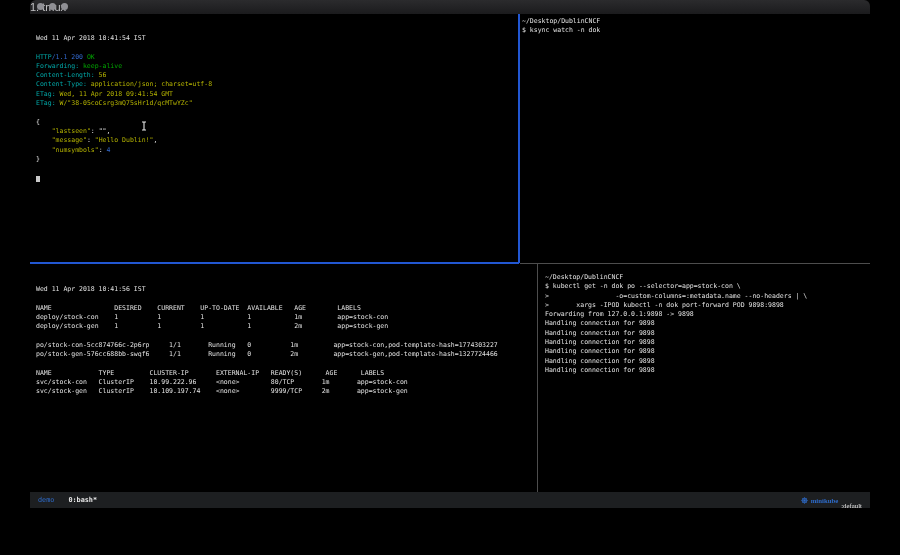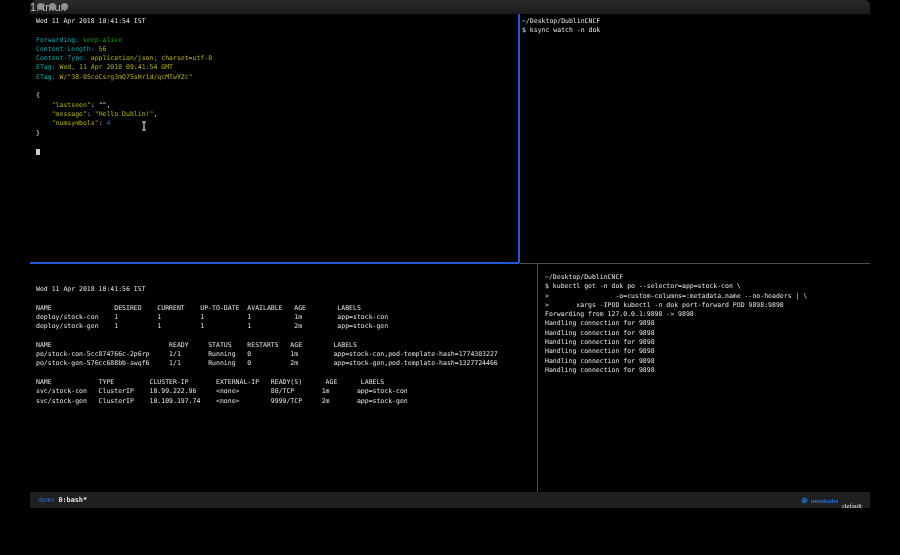--- a/index.html
+++ b/index.html
@@ -21,36 +21,36 @@
   .pane { position:absolute; font-size:6.5px; line-height:9.3px; color:var(--fg); }
   .tline { white-space:pre; height:9.3px; }
   .c-fg     { color:var(--fg); }
   .c-cyan   { color:var(--cyan); }
   .c-green  { color:var(--green); }
   .c-yellow { color:var(--yellow); }
   .c-blue   { color:var(--blue); }
   .cursor-block { display:inline-block; width:4px; height:6px; background:#c9c9c9;
                   vertical-align:bottom; margin-bottom:1px; }
 
-  .pane-top-left     { left:6px;   top:0;     width:480px; padding-top:3px; }
+  .pane-top-left     { left:6px;   top:0;     width:480px; padding-top:20px; }
   .pane-top-right    { left:492px; top:0;     width:346px; padding-top:3px; }
   .pane-bottom-left  { left:6px;   top:251px; width:498px; padding-top:20px; }
   .pane-bottom-right { left:515px; top:251px; width:323px; padding-top:8px; }
 
   .div-v-top    { position:absolute; left:488px; top:0;     width:2px;  height:249px; background:var(--accent-border); }
   .div-h-left   { position:absolute; left:0;     top:248px; width:489px; height:2px;  background:var(--accent-border); }
   .div-h-right  { position:absolute; left:490px; top:249px; width:350px; height:1px;  background:var(--inactive-border); }
   .div-v-bottom { position:absolute; left:507px; top:250px; width:1px;  height:228px; background:var(--inactive-border); }
 
   
   .statusbar { position:absolute; left:0; bottom:0; width:840px; height:16px;
                background:var(--status-bg); display:flex; align-items:center;
                font-size:6.8px; padding:0 8px; }
   .sb-session { color:var(--status-blue); }
-  .sb-window  { color:#e8e8e8; font-weight:bold; margin-left:4px; }
+  .sb-window  { color:#e8e8e8; font-weight:bold; margin-left:14px; }
   .sb-right   { margin-left:auto; display:flex; align-items:center; gap:3px;font-family:Liberation Serif, serif; }
   .sb-kube    { color:var(--status-blue); font-weight:bold; }
   .sb-ns      { color:#e8e8e8;margin-top:10px; }
 
   
   .ibeam { position:absolute; left:141px; top:121px; }
 </style>
 </head>
 <body>
 
@@ -63,20 +63,21 @@
         <span class="light"></span>
         <span class="light"></span>
       </div>
       <div class="titletext">1. tmux</div>
     </div>
 
     <div class="term">
       <div class="pane pane-top-left">
           <div class="tline"><span class="c-fg">Wed 11 Apr 2018 10:41:54 IST</span></div>
           <div class="tline">&nbsp;</div>
+          <div class="tline"><span class="c-cyan">HTTP</span><span class="c-blue">/1.1 200</span><span class="c-green"> OK</span></div>
           <div class="tline"><span class="c-cyan">Forwarding:</span><span class="c-green"> keep-alive</span></div>
           <div class="tline"><span class="c-cyan">Content-Length:</span><span class="c-yellow"> 56</span></div>
           <div class="tline"><span class="c-cyan">Content-Type:</span><span class="c-yellow"> application/json; charset=utf-8</span></div>
           <div class="tline"><span class="c-cyan">ETag:</span><span class="c-yellow"> Wed, 11 Apr 2018 09:41:54 GMT</span></div>
           <div class="tline"><span class="c-cyan">ETag:</span><span class="c-yellow"> W/"38-05coCsrg3mQ75sHr1d/qcMTwYZc"</span></div>
           <div class="tline">&nbsp;</div>
           <div class="tline"><span class="c-fg">{</span></div>
           <div class="tline"><span class="c-fg">    </span><span class="c-yellow">"lastseen"</span><span class="c-fg">: </span><span class="c-fg">""</span><span class="c-fg">,</span></div>
           <div class="tline"><span class="c-fg">    </span><span class="c-yellow">"message"</span><span class="c-fg">: </span><span class="c-yellow">"Hello Dublin!"</span><span class="c-fg">,</span></div>
           <div class="tline"><span class="c-fg">    </span><span class="c-yellow">"numsymbols"</span><span class="c-fg">: </span><span class="c-blue">4</span></div>
@@ -88,21 +89,20 @@
           <div class="tline"><span class="c-fg">~/Desktop/DublinCNCF</span></div>
           <div class="tline"><span class="c-fg">$ ksync watch -n dok</span></div>
         </div>
       <div class="pane pane-bottom-left">
           <div class="tline"><span class="c-fg">Wed 11 Apr 2018 10:41:56 IST</span></div>
           <div class="tline">&nbsp;</div>
           <div class="tline"><span class="c-fg">NAME                DESIRED    CURRENT    UP-TO-DATE  AVAILABLE   AGE        LABELS</span></div>
           <div class="tline"><span class="c-fg">deploy/stock-con    1          1          1           1           1m         app=stock-con</span></div>
           <div class="tline"><span class="c-fg">deploy/stock-gen    1          1          1           1           2m         app=stock-gen</span></div>
           <div class="tline">&nbsp;</div>
-          <div class="tline"><span class="c-fg">NAME                              READY     STATUS    RESTARTS   AGE        LABELS</span></div>
           <div class="tline"><span class="c-fg">po/stock-con-5cc874766c-2p6rp     1/1       Running   0          1m         app=stock-con,pod-template-hash=1774303227</span></div>
           <div class="tline"><span class="c-fg">po/stock-gen-576cc688bb-swqf6     1/1       Running   0          2m         app=stock-gen,pod-template-hash=1327724466</span></div>
           <div class="tline">&nbsp;</div>
           <div class="tline"><span class="c-fg">NAME            TYPE         CLUSTER-IP       EXTERNAL-IP   READY(S)      AGE      LABELS</span></div>
           <div class="tline"><span class="c-fg">svc/stock-con   ClusterIP    10.99.222.96     &lt;none&gt;        80/TCP       1m       app=stock-con</span></div>
           <div class="tline"><span class="c-fg">svc/stock-gen   ClusterIP    10.109.197.74    &lt;none&gt;        9999/TCP     2m       app=stock-gen</span></div>
         </div>
       <div class="pane pane-bottom-right">
           <div class="tline"><span class="c-fg">~/Desktop/DublinCNCF</span></div>
           <div class="tline"><span class="c-fg">$ kubectl get -n dok po --selector=app=stock-con \</span></div>

